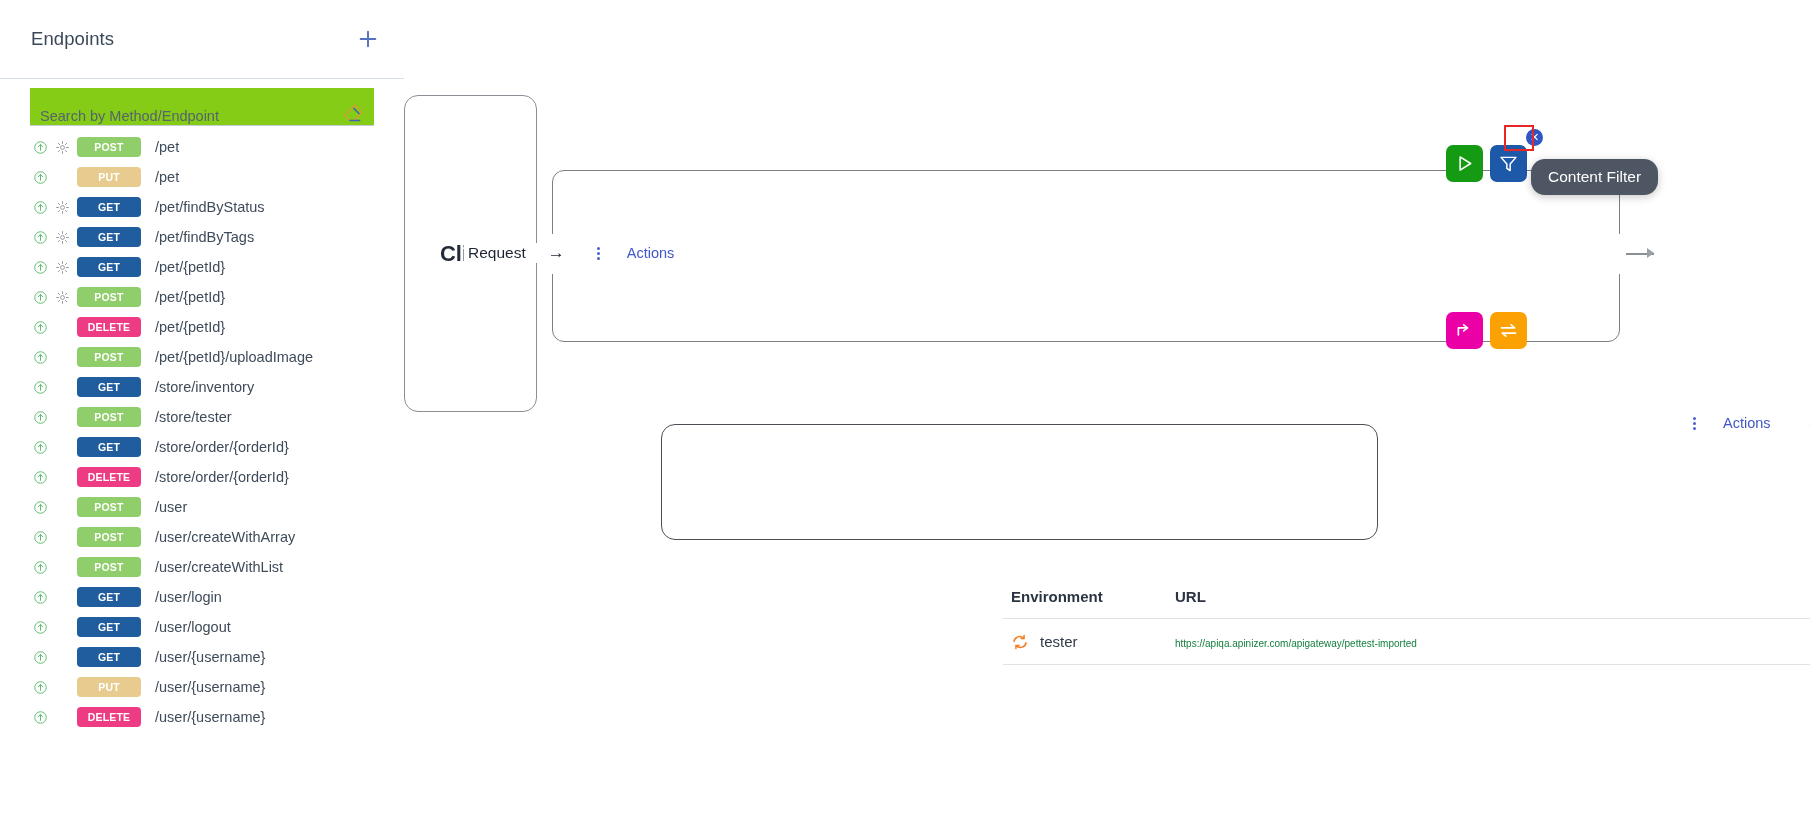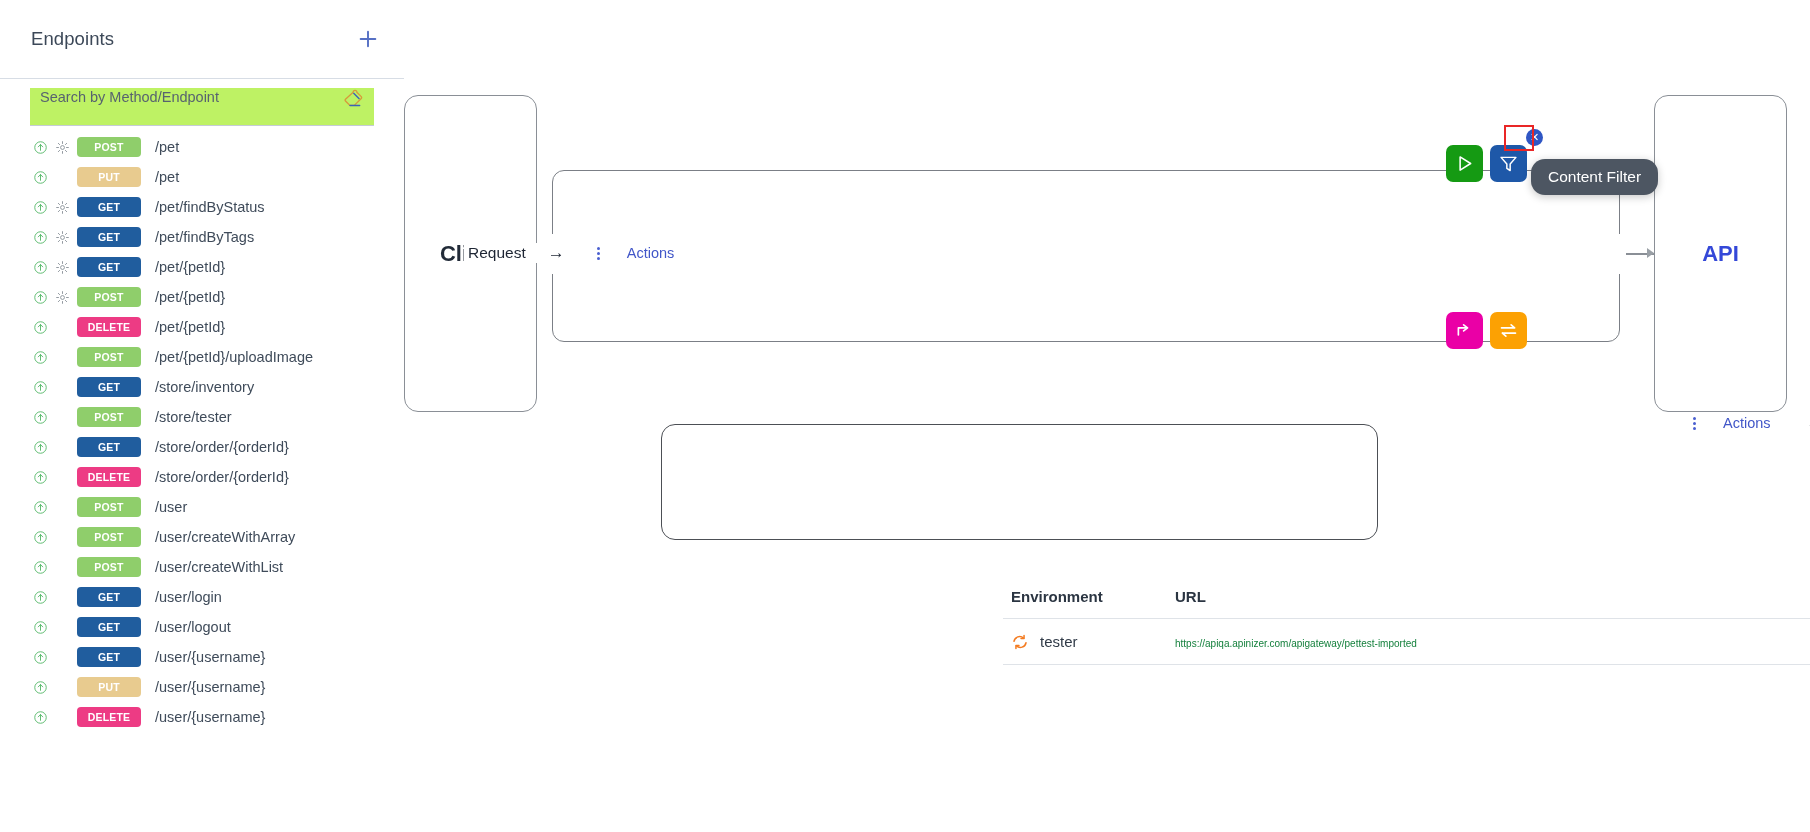--- a/index.html
+++ b/index.html
@@ -32,22 +32,22 @@
   }
   .add-btn {
     width: 28px; height: 28px;
     position: relative; cursor: pointer;
     display: flex; align-items: center; justify-content: center;
     color: #5670c4; font-size: 27px; line-height: 1; font-weight: 300;
   }
   .search-wrap {
     margin: 9px 30px 0 30px;
     height: 38px;
-    background: #bef264;
-    display: flex; align-items: flex-start;
+    background: #84cc16;
+    display: flex; align-items: flex-end;
     border-bottom: 1px solid #c5ccd6;
     padding: 0 10px 0 8px;
   }
   .search-input {
     flex: 1; border: 0; outline: 0; background: transparent;
     font-size: 14.5px; color: #51606f;
     font-family: "Liberation Sans", sans-serif;
   }
   .search-input::placeholder { color: #57636f; }
   .eraser-ico { width: 22px; height: 22px; cursor: pointer; flex: 0 0 22px; }
@@ -471,23 +471,20 @@
         </div>
       </div>
   </div>
 
   <div id="canvas">
 
     <div class="node-box" id="client-box">
       <span class="node-label" id="client-label">Client</span>
     </div>
 
-    <div class="node-box" id="api-box">
-      <span class="node-label" id="api-label">API</span>
-    </div>
 
     <div class="conn" style="left:133px; top:253px; width:16px;"></div>
     <div class="arrowhead arrow-left" style="left:133px; top:248px;"></div>
     <div class="conn" style="left:1216px; top:253px; width:34px;"></div>
     <div class="arrowhead arrow-right" style="left:1243px; top:248px;"></div>
 
     <div id="flow-box"></div>
 
     <div class="gap" style="left:143px; top:234px; width:14px; height:40px;"></div>
     <div class="gap" style="left:1208px; top:234px; width:14px; height:40px;"></div>

